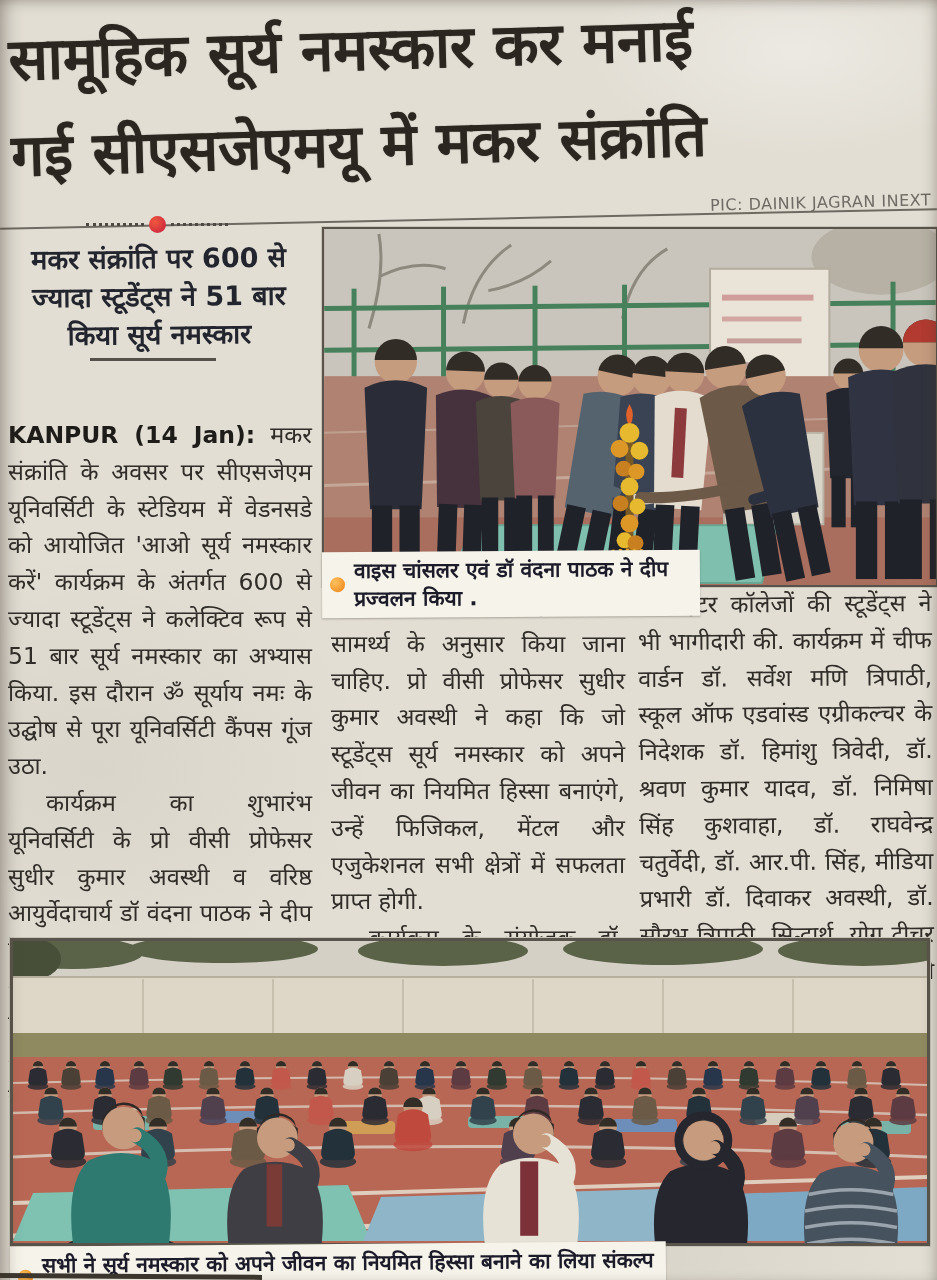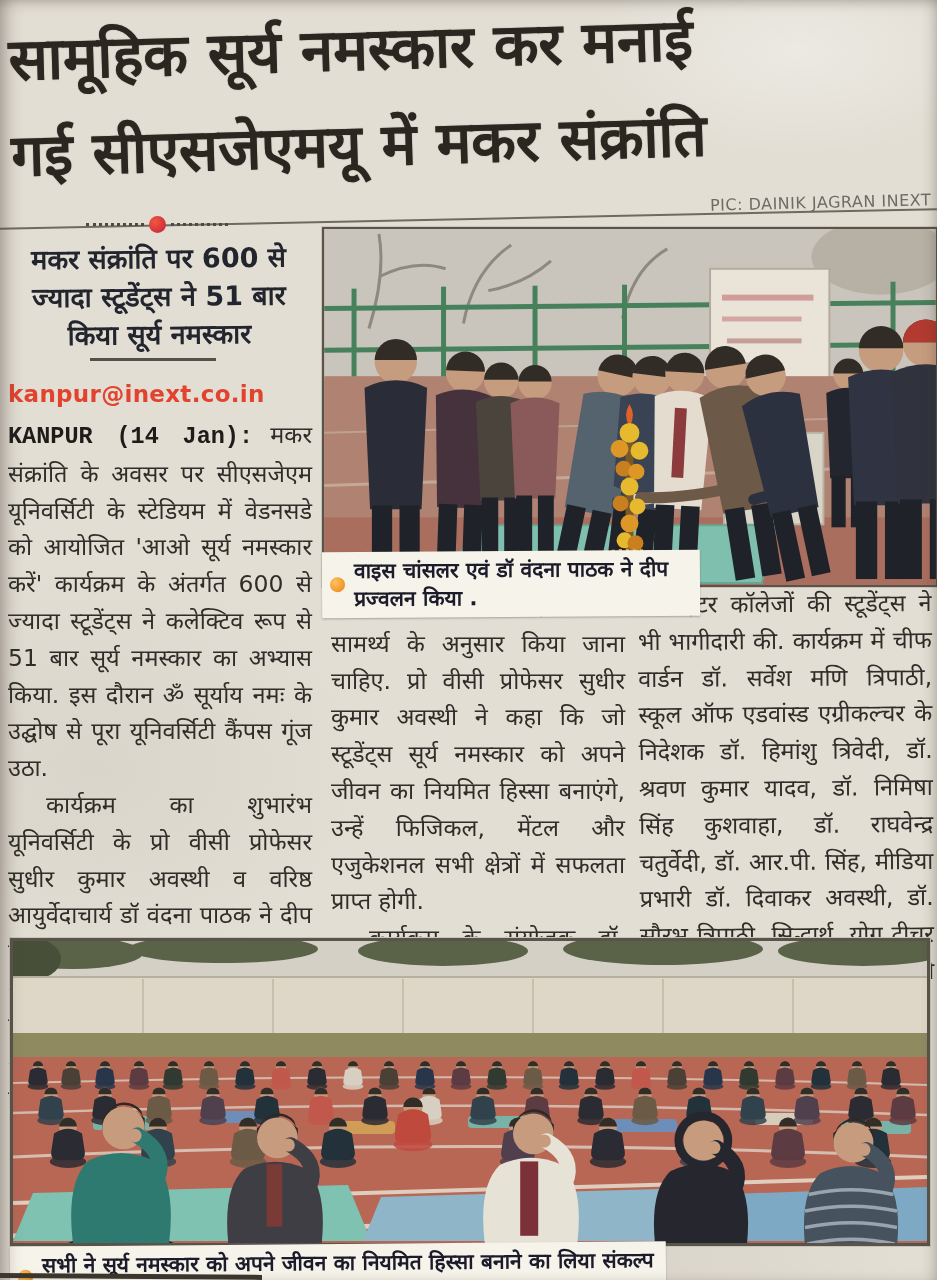--- a/index.html
+++ b/index.html
@@ -34,21 +34,21 @@
   .standfirst-divider{position:absolute;left:90px;top:358px;width:126px;height:3px;background:#55504a;}
   .byline-email{position:absolute;left:8px;top:381px;font-size:23px;font-weight:700;color:#e2432e;
     letter-spacing:.3px;}
   .col{position:absolute;text-align:justify;font-size:23.5px;line-height:36.8px;color:#302d28;
     font-weight:500;}
   .col p{margin:0;}
   .col p + p{text-indent:38px;}
   .col1{left:8px;top:417px;width:304px;}
   .col2{left:331px;top:589px;width:294px;}
   .col3{left:639px;top:586px;width:294px;transform:rotate(-.4deg);}
-  .dateline{font-weight:700;color:#1e1c19;font-family:Liberation Mono, monospace;}
+  .dateline{font-weight:700;color:#1e1c19;}
   .photo{position:absolute;border:2px solid #59544b;box-shadow:0 0 0 1px #c9c4b8;background:#b9917e;}
   .photo-top{left:322px;top:227px;width:612px;height:356px;}
   .photo-bottom{left:10px;top:938px;width:914px;height:302px;border-width:3px;}
   .photo svg{display:block;width:100%;height:100%;}
   .caption{position:absolute;background:#f6f3ea;display:flex;align-items:center;gap:9px;
     padding:4px 12px 6px 8px;font-size:21px;font-weight:700;color:#1c1b29;
     box-shadow:0 1px 2px rgba(60,50,40,.35);}
   .caption .bullet{width:15px;height:15px;border-radius:50%;flex:none;
     background:radial-gradient(circle at 35% 35%, #ffc25e, #ef9126 75%);}
   .caption-top{left:322px;top:551px;width:358px;transform:rotate(-.4deg);}
@@ -71,21 +71,20 @@
 
   <div class="ornament">
     <span class="dots"></span>
     <span class="dot"></span>
     <span class="dots"></span>
   </div>
 
   <div class="standfirst">मकर संक्रांति पर 600 से ज्यादा स्टूडेंट्स ने 51 बार किया सूर्य नमस्कार</div>
   <div class="standfirst-divider"></div>
 
-  <div class="byline-email">kanpur@inext.co.in</div>
 
   <div class="col col1">
     <p><span class="dateline">KANPUR (14 Jan):</span> <span>मकर संक्रांति के अवसर पर सीएसजेएम यूनिवर्सिटी के स्टेडियम में वेडनसडे को आयोजित 'आओ सूर्य नमस्कार करें' कार्यक्रम के अंतर्गत 600 से ज्यादा स्टूडेंट्स ने कलेक्टिव रूप से 51 बार सूर्य नमस्कार का अभ्यास किया. इस दौरान ॐ सूर्याय नमः के उद्घोष से पूरा यूनिवर्सिटी कैंपस गूंज उठा.</span></p>
     <p>कार्यक्रम का शुभारंभ यूनिवर्सिटी के प्रो वीसी प्रोफेसर सुधीर कुमार अवस्थी व वरिष्ठ आयुर्वेदाचार्य डॉ वंदना पाठक ने दीप प्रज्वलन कर किया. इस अवसर पर आयुर्वेदाचार्य डॉ. वंदना पाठक ने सूर्य नमस्कार के फायदों पर अपने अनुभव साझा किए. उन्होंने कहा कि योग आसनों</p>
   </div>
 
   <div class="col col2">
     <p>का अभ्यास व्यक्ति की क्षमता और सामर्थ्य के अनुसार किया जाना चाहिए. प्रो वीसी प्रोफेसर सुधीर कुमार अवस्थी ने कहा कि जो स्टूडेंट्स सूर्य नमस्कार को अपने जीवन का नियमित हिस्सा बनाएंगे, उन्हें फिजिकल, मेंटल और एजुकेशनल सभी क्षेत्रों में सफलता प्राप्त होगी.</p>
     <p>कार्यक्रम के संयोजक डॉ. रामकिशोर ने बताया कि इस आयोजन में यूनिवर्सिटी के साथ डिग्री कॉलेज</p>
   </div>

